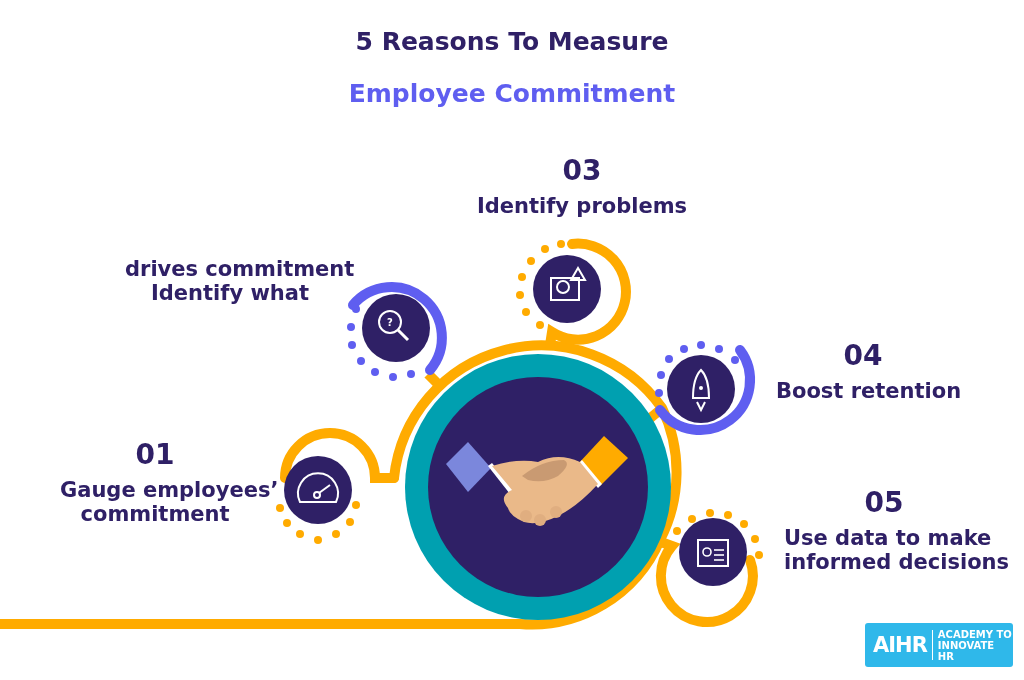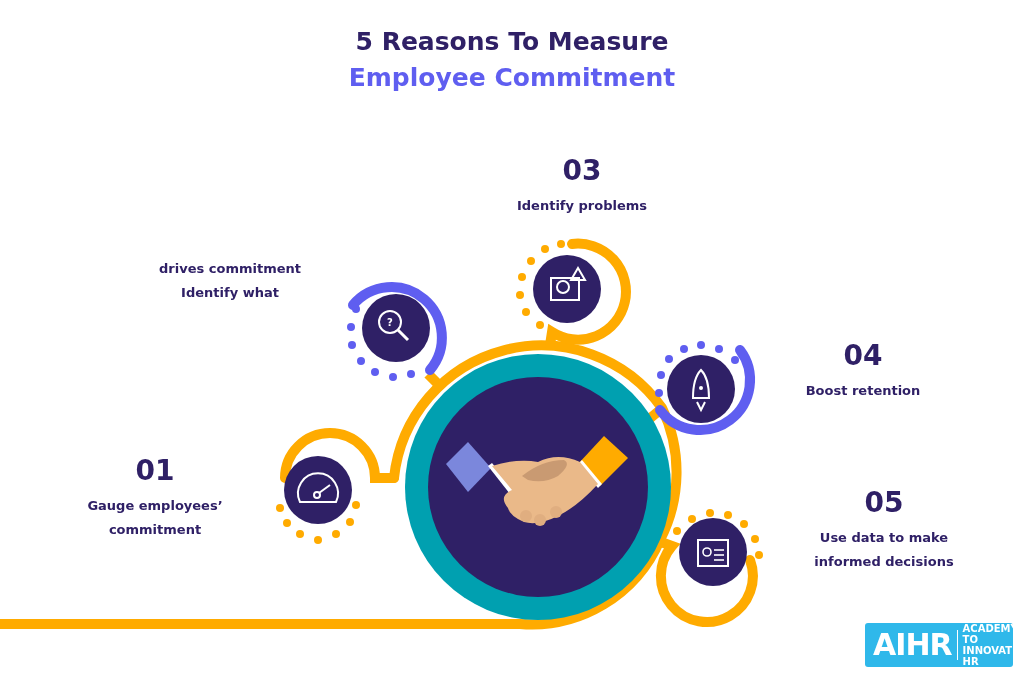--- a/index.html
+++ b/index.html
@@ -1,28 +1,28 @@
 <!DOCTYPE html>
 <html><head>
 <meta charset="utf-8">
 <style>
   html, body { margin: 0; padding: 0; background: #ffffff; }
   body { width: 1024px; height: 680px; position: relative; overflow: hidden;
          font-family: "DejaVu Sans", "Liberation Sans", sans-serif; }
   .title { position: absolute; left: 0; width: 1024px; text-align: center; font-weight: bold;
            font-size: 25px; letter-spacing: 0px; line-height: 48px; }
   .t1 { top: 18px; color: #2f2066; }
-  .t2 { top: 54px; color: #5f5ef0; }
+  .t2 { top: 70px; color: #5f5ef0; }
   svg.diagram { position: absolute; left: 0; top: 0; }
   .step { position: absolute; color: #2f2066; text-align: center; font-weight: bold; }
   .step .num { font-size: 28px; line-height: 46px; display: block; }
-  .step .lbl { font-size: 13px; line-height: 24px; display: block; white-space: nowrap; }
+  .step .lbl { font-size: 21px; line-height: 24px; display: block; white-space: nowrap; }
   .logo { position: absolute; left: 865px; top: 623px; width: 148px; height: 44px; background: #2fb8ea;
           border-radius: 3px; display: flex; align-items: center; color: #fff; }
-  .logo .mark { font-weight: bold; font-size: 30px; letter-spacing: -1px; padding-left: 8px; padding-right: 5px;
+  .logo .mark { font-weight: bold; font-size: 21px; letter-spacing: -1px; padding-left: 8px; padding-right: 5px;
                 border-right: 1.5px solid #fff; line-height: 30px; }
   .logo .sub { font-weight: bold; font-size: 10px; line-height: 11px; padding-left: 5px; }
 </style>
 </head>
 <body>
 
 <div class="title t1">5 Reasons To Measure</div>
 <div class="title t2">Employee Commitment</div>
 
 <svg class="diagram" width="1024" height="680" viewBox="0 0 1024 680">
@@ -131,21 +131,21 @@
   <g>
     <circle cx="713" cy="552" r="34" fill="#2f2066"></circle>
     <rect x="698" y="540" width="30" height="26" fill="none" stroke="#fff" stroke-width="2"></rect>
     <circle cx="707" cy="552" r="4" fill="none" stroke="#fff" stroke-width="1.6"></circle>
     <line x1="714" y1="550" x2="724" y2="550" stroke="#fff" stroke-width="1.6"></line>
     <line x1="714" y1="555" x2="724" y2="555" stroke="#fff" stroke-width="1.6"></line>
     <line x1="714" y1="560" x2="724" y2="560" stroke="#fff" stroke-width="1.6"></line>
   </g>
 </svg>
 
-<div class="step" style="left:60px; top:448px; width:190px;">
+<div class="step" style="left:60px; top:432px; width:190px;">
   <span class="num">01</span>
   <span class="lbl">Gauge employees’</span>
   <span class="lbl">commitment</span>
 </div>
 <div class="step" style="left:125px; top:257px; width:210px;">
   <span class="lbl">drives commitment</span>
   <span class="lbl">Identify what</span>
 </div>
 <div class="step" style="left:470px; top:148px; width:224px;">
   <span class="num">03</span>

